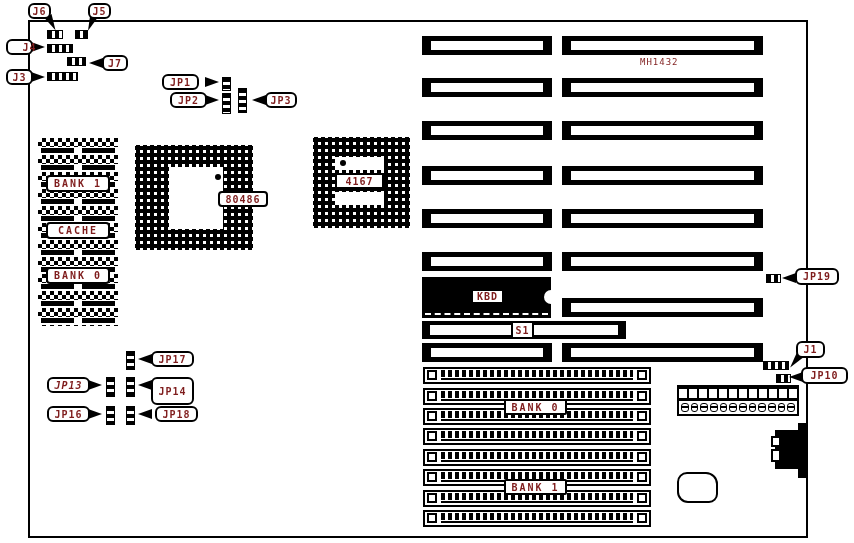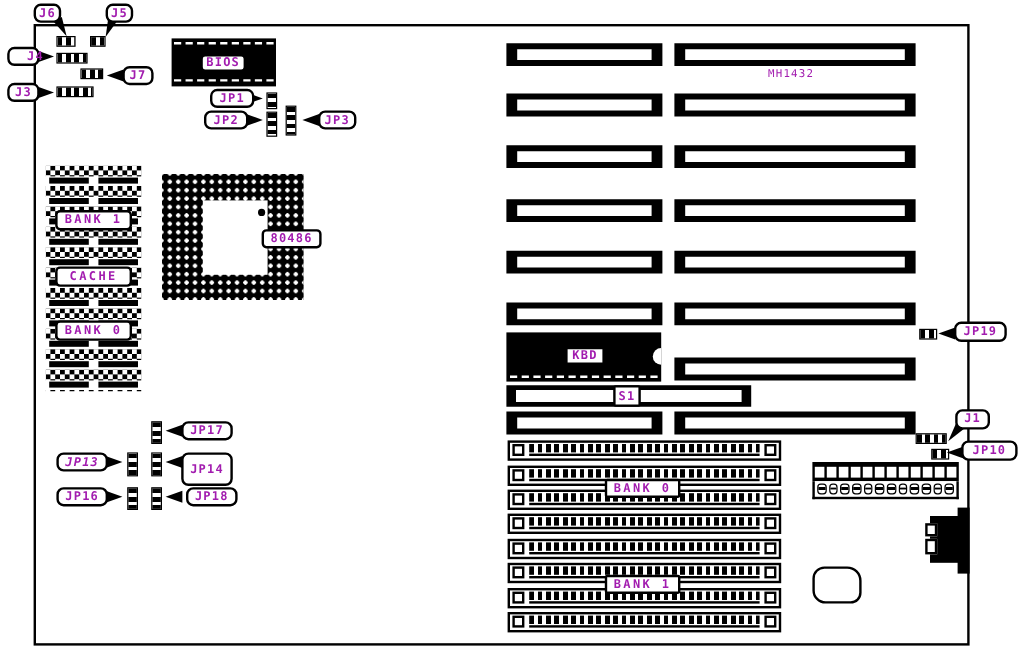--- a/index.html
+++ b/index.html
@@ -1,17 +1,17 @@
 <!DOCTYPE html>
 <html><head>
 <meta charset="utf-8">
 <style>
   html,body{margin:0;padding:0;background:#fff;}
   #stage{position:relative;width:854px;height:543px;background:#fff;
-         font-family:"DejaVu Sans Mono","Liberation Mono",monospace;color:#a21caf;overflow:hidden;}
+         font-family:"DejaVu Sans Mono","Liberation Mono",monospace;color:#7f1d1d;overflow:hidden;}
   .abs{position:absolute;box-sizing:border-box;}
   
   .board{border:2px solid #000;background:#fff;}
   
   .slot{background:#fff;border:solid #000;border-width:5px 9px;height:19px;}
   .slot.s1{border-width:4px 8px;}
   
   .chip{background:#000;}
   .chip-dash-top:before{content:"";position:absolute;top:3px;left:2px;right:2px;border-top:2px dashed #fff;}
   .chip-dash-bot:after{content:"";position:absolute;bottom:4px;left:2px;right:2px;border-top:2px dashed #fff;}
@@ -89,27 +89,22 @@
     </div>
   <div class="abs tail l" style="left:89px;top:58px;"></div>
   <div class="abs jmp h" style="left:67px;top:57px;width:19px;"></div>
 
   <div class="abs callout" style="left:6px;top:69px;width:27px;height:16px;">
       <span>J3</span>
     </div>
   <div class="abs tail r" style="left:31px;top:72px;"></div>
   <div class="abs jmp h" style="left:47px;top:72px;width:31px;"></div>
 
-  <div class="abs chip chip-dash-top chip-dash-bot" style="left:143px;top:32px;width:87px;height:40px;">
-    <div class="abs lbl tight" style="left:24px;top:13px;width:38px;height:15px;">
-        <span>BIOS</span>
-      </div>
-  </div>
-
-  <div class="abs callout" style="left:175px;top:74px;width:37px;height:16px;">
+
+  <div class="abs callout" style="left:162px;top:74px;width:37px;height:16px;">
       <span>JP1</span>
     </div>
   <div class="abs tail r" style="left:205px;top:77px;"></div>
   <div class="abs jmp v" style="left:222px;top:77px;height:14px;"></div>
 
   <div class="abs callout" style="left:170px;top:92px;width:37px;height:16px;">
       <span>JP2</span>
     </div>
   <div class="abs tail r" style="left:205px;top:95px;"></div>
   <div class="abs jmp v" style="left:222px;top:93px;height:21px;"></div>
@@ -189,20 +184,28 @@
     </div>
 
   <div class="abs pga" style="left:135px;top:145px;width:118px;height:105px;">
     <div class="abs pga-inner" style="left:34px;top:22px;width:54px;height:62px;"></div>
     <div class="abs pin1" style="left:80px;top:29px;"></div>
     <div class="abs lbl tight" style="left:36px;top:46px;width:50px;height:16px;margin-left:47px;">
         <span>80486</span>
       </div>
   </div>
 
+  <div class="abs pga" style="left:313px;top:137px;width:97px;height:91px;">
+    <div class="abs pga-inner" style="left:22px;top:20px;width:49px;height:13px;"></div>
+    <div class="abs pin1" style="left:27px;top:23px;"></div>
+    <div class="abs lbl tight" style="left:22px;top:36px;width:49px;height:16px;border-radius:2px;">
+        <span>4167</span>
+      </div>
+    <div class="abs pga-inner" style="left:22px;top:55px;width:49px;height:13px;"></div>
+  </div>
 
   <div class="abs slot" style="left:422px;top:36px;width:130px;"></div>
   <div class="abs slot" style="left:422px;top:78px;width:130px;"></div>
   <div class="abs slot" style="left:422px;top:121px;width:130px;"></div>
   <div class="abs slot" style="left:422px;top:166px;width:130px;"></div>
   <div class="abs slot" style="left:422px;top:209px;width:130px;"></div>
   <div class="abs slot" style="left:422px;top:252px;width:130px;"></div>
   <div class="abs slot" style="left:422px;top:343px;width:130px;"></div>
 
   <div class="abs slot" style="left:562px;top:36px;width:201px;"></div>

